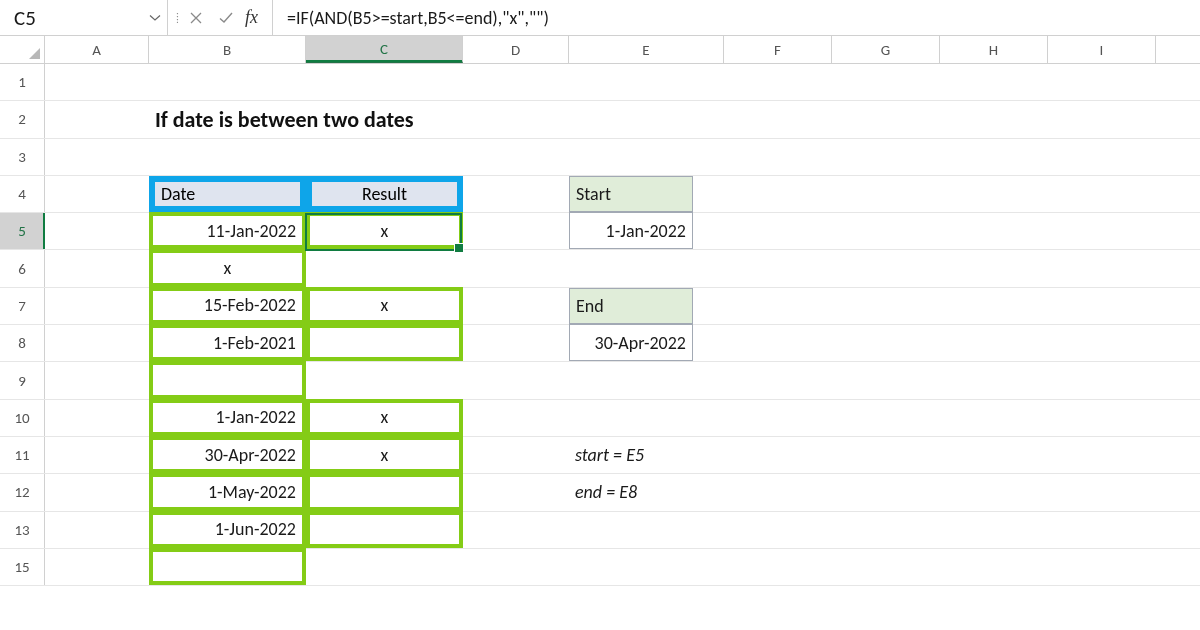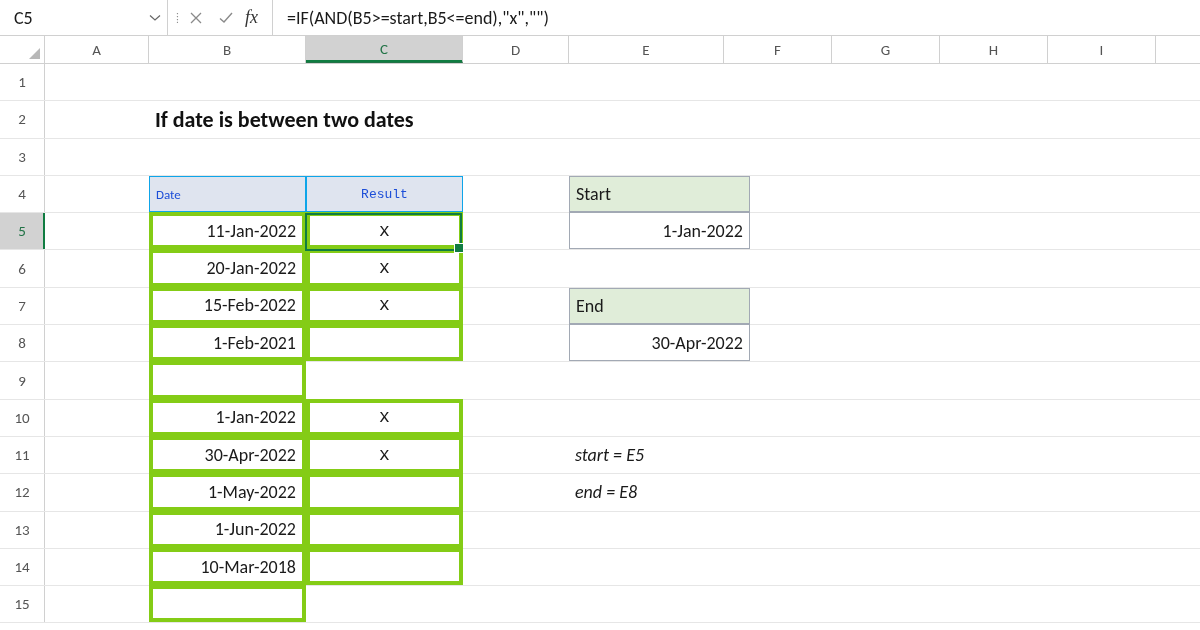--- a/index.html
+++ b/index.html
@@ -26,21 +26,21 @@
   .name-box-wrap {
     display: flex;
     align-items: center;
     border-right: 1px solid #d0d0d0;
     width: 168px;
     padding-left: 14px;
     position: relative;
   }
   .name-box {
     flex: 1;
-    font-size: 18px;
+    font-size: 21px;
     line-height: 34px;
   }
   .name-box-dd {
     width: 24px;
     display: flex;
     align-items: center;
     justify-content: center;
     color: #666;
   }
   .fb-icons {
@@ -175,36 +175,36 @@
     position: relative;
     font-size: 18px;
     display: flex;
     align-items: center;
     padding: 0 6px;
     overflow: visible;
     white-space: nowrap;
   }
   .cell.a { width: 104px; }
   .cell.b { width: 157px; }
-  .cell.c { width: 157px; font-family: Liberation Mono, monospace; }
+  .cell.c { width: 157px; }
   .cell.d { width: 106px; }
-  .cell.e { width: 181px; }
+  .cell.e { width: 124px; }
 
   .title {
     font-weight: 700;
     font-size: 22px;
     color: #111;
   }
 
   
   .tbl-header {
     background: #dfe4ef;
-    border: 1px solid #0ea5e9;
-    font-size: 13px;
-    color: #1d4ed8;
+    border: 6px solid #0ea5e9;
+    font-size: 18px;
+    color: #000000;
   }
   .tbl-header.result { justify-content: center; }
   .tbl-cell {
     border: 4px solid #84cc16;
     margin-top: -1px;
   }
   .right { justify-content: flex-end; }
   .center { justify-content: center; }
 
   .green-header {
@@ -325,21 +325,20 @@
       <div class="cell a"></div>
       <div class="cell b tbl-cell right">11-Jan-2022</div>
       <div class="cell c tbl-cell center" id="active-cell">x</div>
       <div class="cell d"></div>
       <div class="cell e green-cell right">1-Jan-2022</div>
     </div>
 
     <div class="row">
       <div class="rh">6</div>
       <div class="cell a"></div>
-      <div class="cell b tbl-cell right">20-Jan-2022</div>
       <div class="cell c tbl-cell center">x</div>
       <div class="cell d"></div>
       <div class="cell e"></div>
     </div>
 
     <div class="row">
       <div class="rh">7</div>
       <div class="cell a"></div>
       <div class="cell b tbl-cell right">15-Feb-2022</div>
       <div class="cell c tbl-cell center">x</div>
@@ -393,34 +392,26 @@
 
     <div class="row">
       <div class="rh">13</div>
       <div class="cell a"></div>
       <div class="cell b tbl-cell right">1-Jun-2022</div>
       <div class="cell c tbl-cell center"></div>
       <div class="cell d"></div>
       <div class="cell e"></div>
     </div>
 
-    <div class="row">
-      <div class="rh">14</div>
-      <div class="cell a"></div>
-      <div class="cell b tbl-cell right">10-Mar-2018</div>
+
+    <div class="row">
+      <div class="rh">15</div>
+      <div class="cell a"></div>
       <div class="cell c tbl-cell center"></div>
       <div class="cell d"></div>
       <div class="cell e"></div>
     </div>
 
-    <div class="row">
-      <div class="rh">15</div>
-      <div class="cell a"></div>
-      <div class="cell c tbl-cell center"></div>
-      <div class="cell d"></div>
-      <div class="cell e"></div>
-    </div>
-
   </div>
 
   <div class="active-cell-outline" style="left:305px; top:177px; width:157px; height:38px;"></div>
 
 </div>
 
 </body></html>

